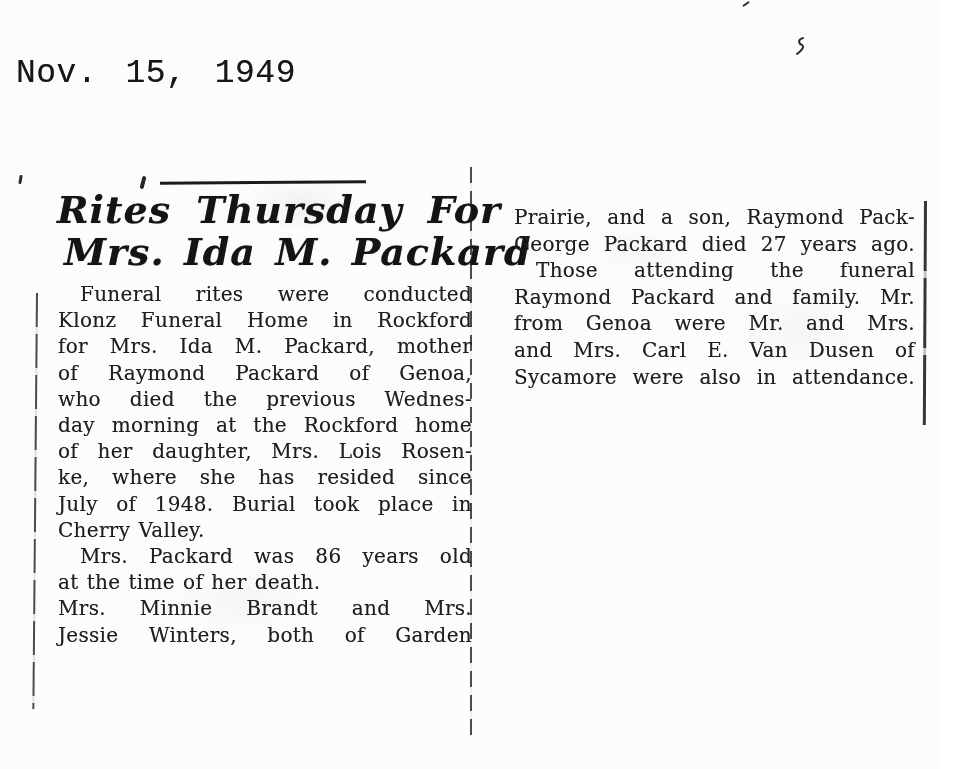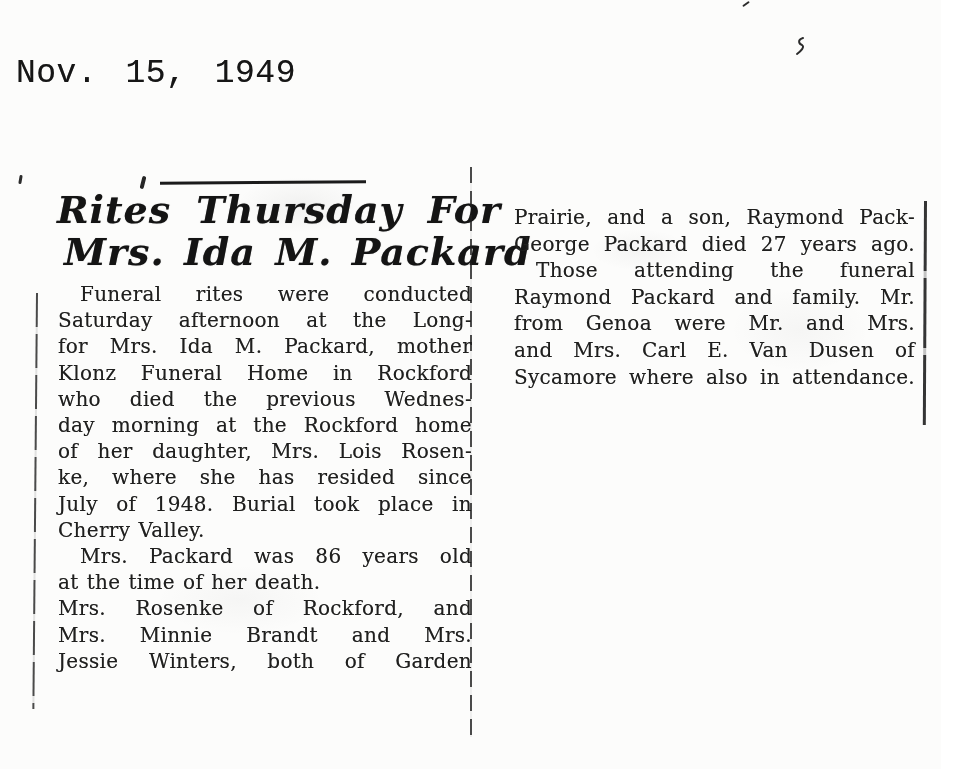--- a/index.html
+++ b/index.html
@@ -126,43 +126,42 @@
   <div class="hl-mark"></div>
   <div class="hl-rule"></div>
 
   <div class="hl1">Rites Thursday For</div>
   <div class="hl2">Mrs. Ida M. Packard</div>
 
   <div class="edge-rule left"></div>
 
   <div class="col col-left">
       <div class="line indent">Funeral rites were conducted</div>
-      <div class="line">Saturday afternoon at the Long-</div>
+      <div class="line">Klonz Funeral Home in Rockford</div>
       <div class="line">for Mrs. Ida M. Packard, mother</div>
-      <div class="line">Klonz Funeral Home in Rockford</div>
+      <div class="line">of Raymond Packard of Genoa,</div>
       <div class="line">who died the previous Wednes-</div>
       <div class="line">day morning at the Rockford home</div>
       <div class="line">of her daughter, Mrs. Lois Rosen-</div>
       <div class="line">ke, where she has resided since</div>
       <div class="line">July of 1948. Burial took place in</div>
       <div class="line end">Cherry Valley.</div>
       <div class="line indent">Mrs. Packard was 86 years old</div>
       <div class="line end">at the time of her death.</div>
-      <div class="line">Mrs. Rosenke of Rockford, and</div>
       <div class="line">Mrs. Minnie Brandt and Mrs.</div>
       <div class="line">Jessie Winters, both of Garden</div>
     </div>
 
   <div class="edge-rule mid"></div>
 
   <div class="col col-right">
       <div class="line">Prairie, and a son, Raymond Pack-</div>
       <div class="line">George Packard died 27 years ago.</div>
       <div class="line indent">Those attending the funeral</div>
       <div class="line">Raymond Packard and family. Mr.</div>
       <div class="line">from Genoa were Mr. and Mrs.</div>
       <div class="line">and Mrs. Carl E. Van Dusen of</div>
-      <div class="line">Sycamore where also in attendance.</div>
+      <div class="line">Sycamore were also in attendance.</div>
     </div>
 
   <div class="edge-rule right"></div>
 
 </div>
 
 </body></html>

